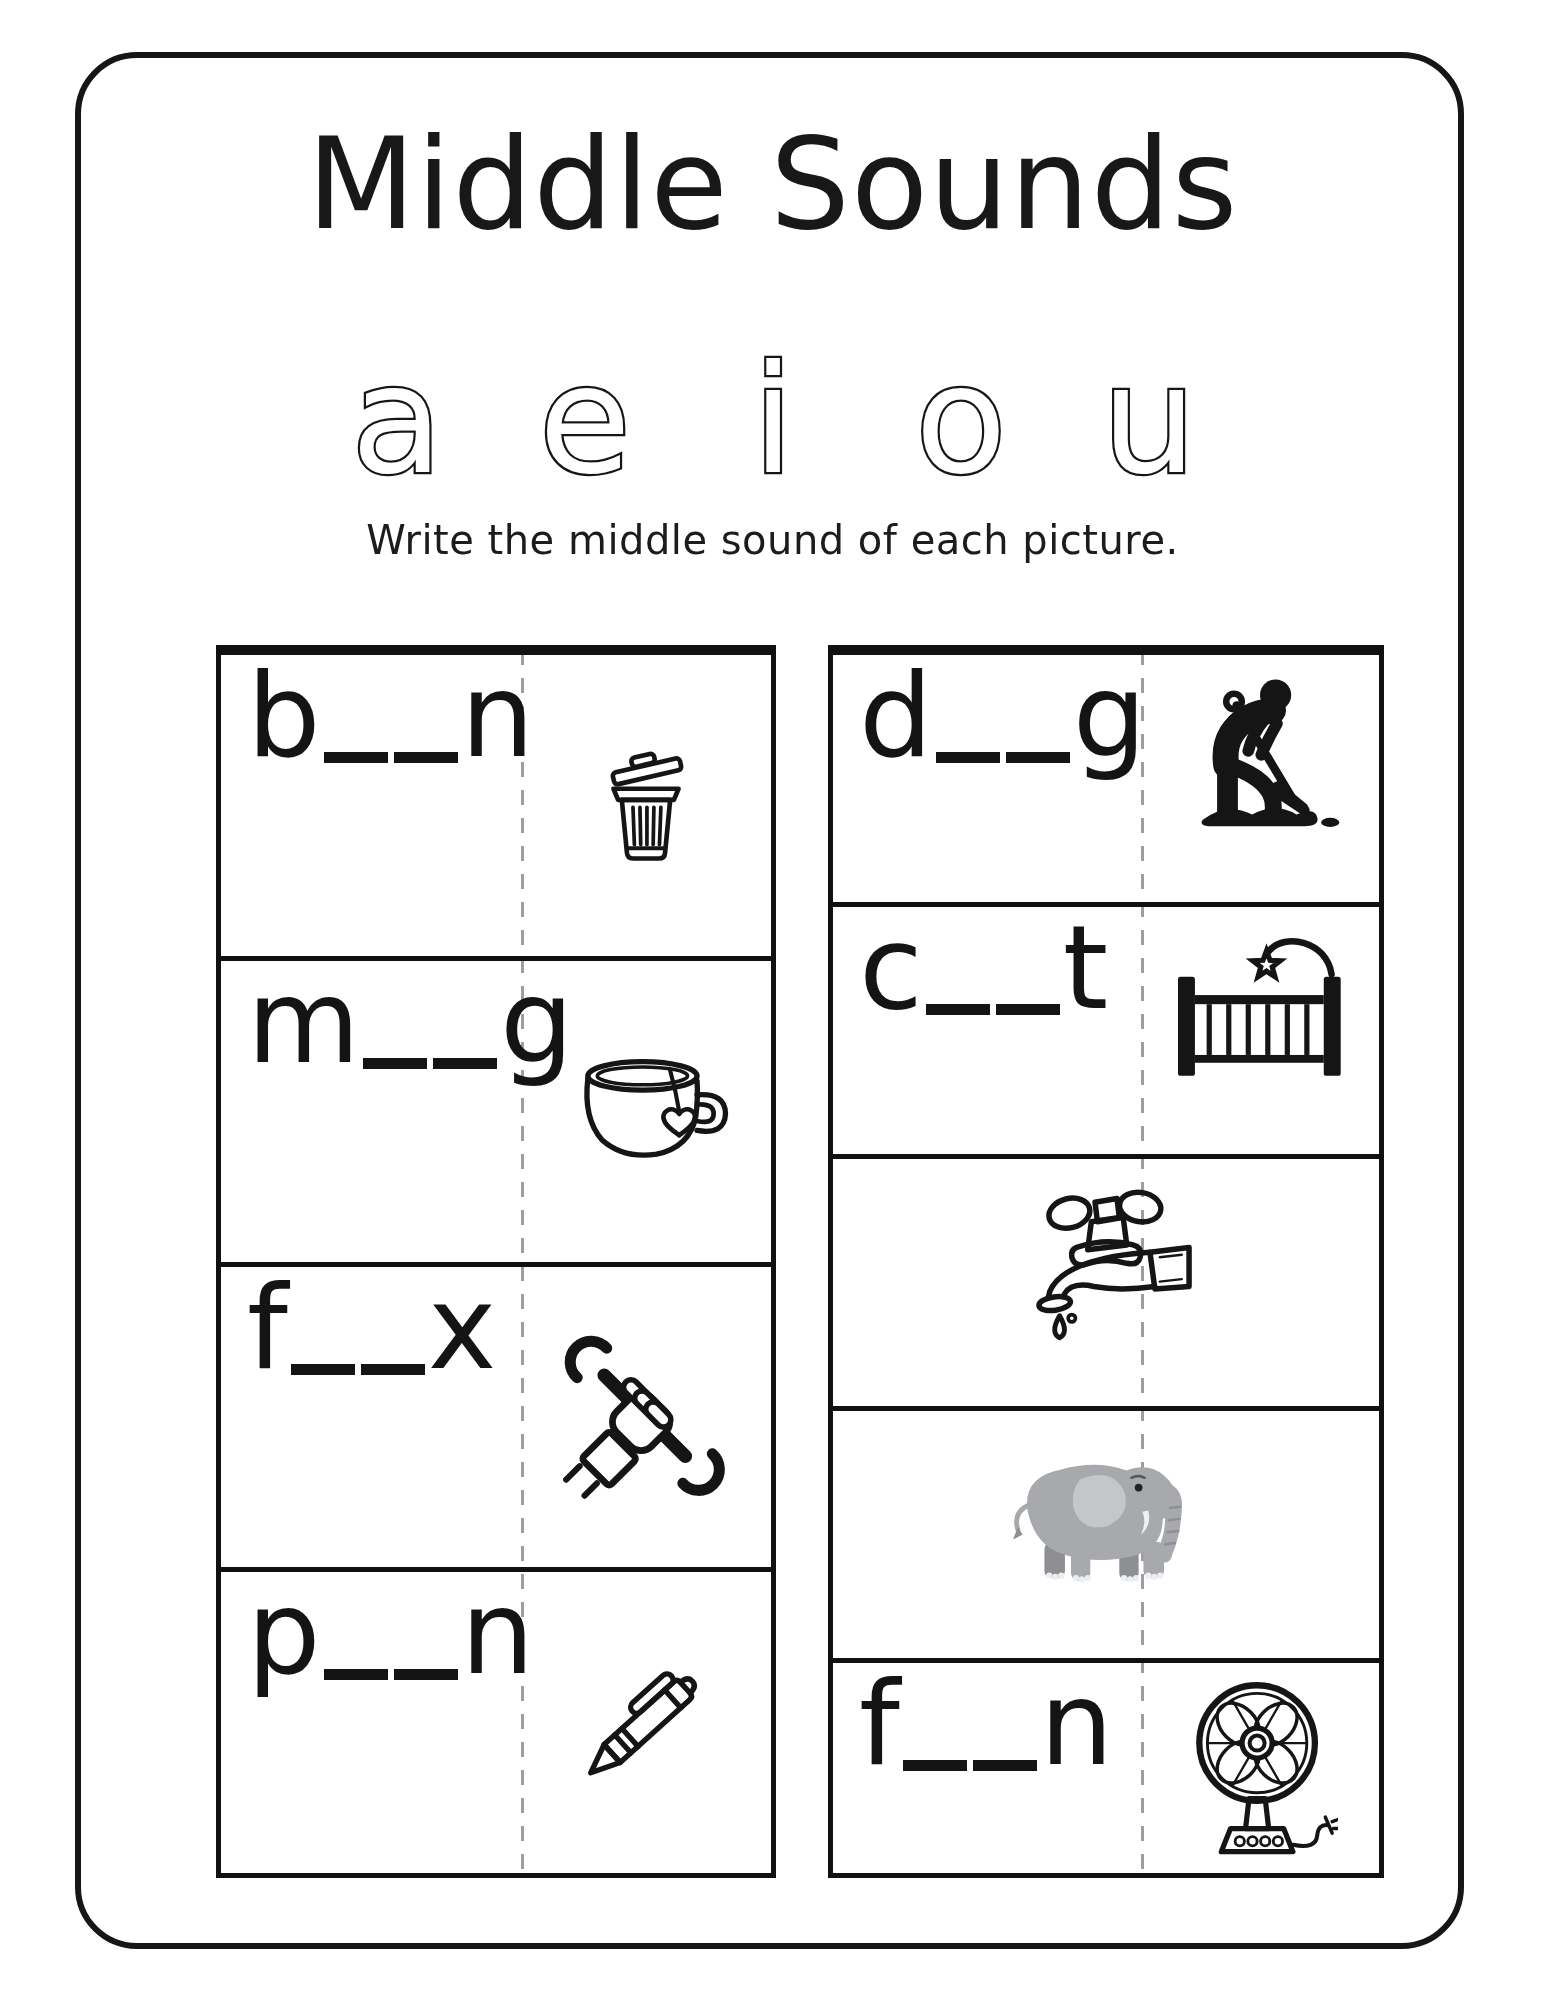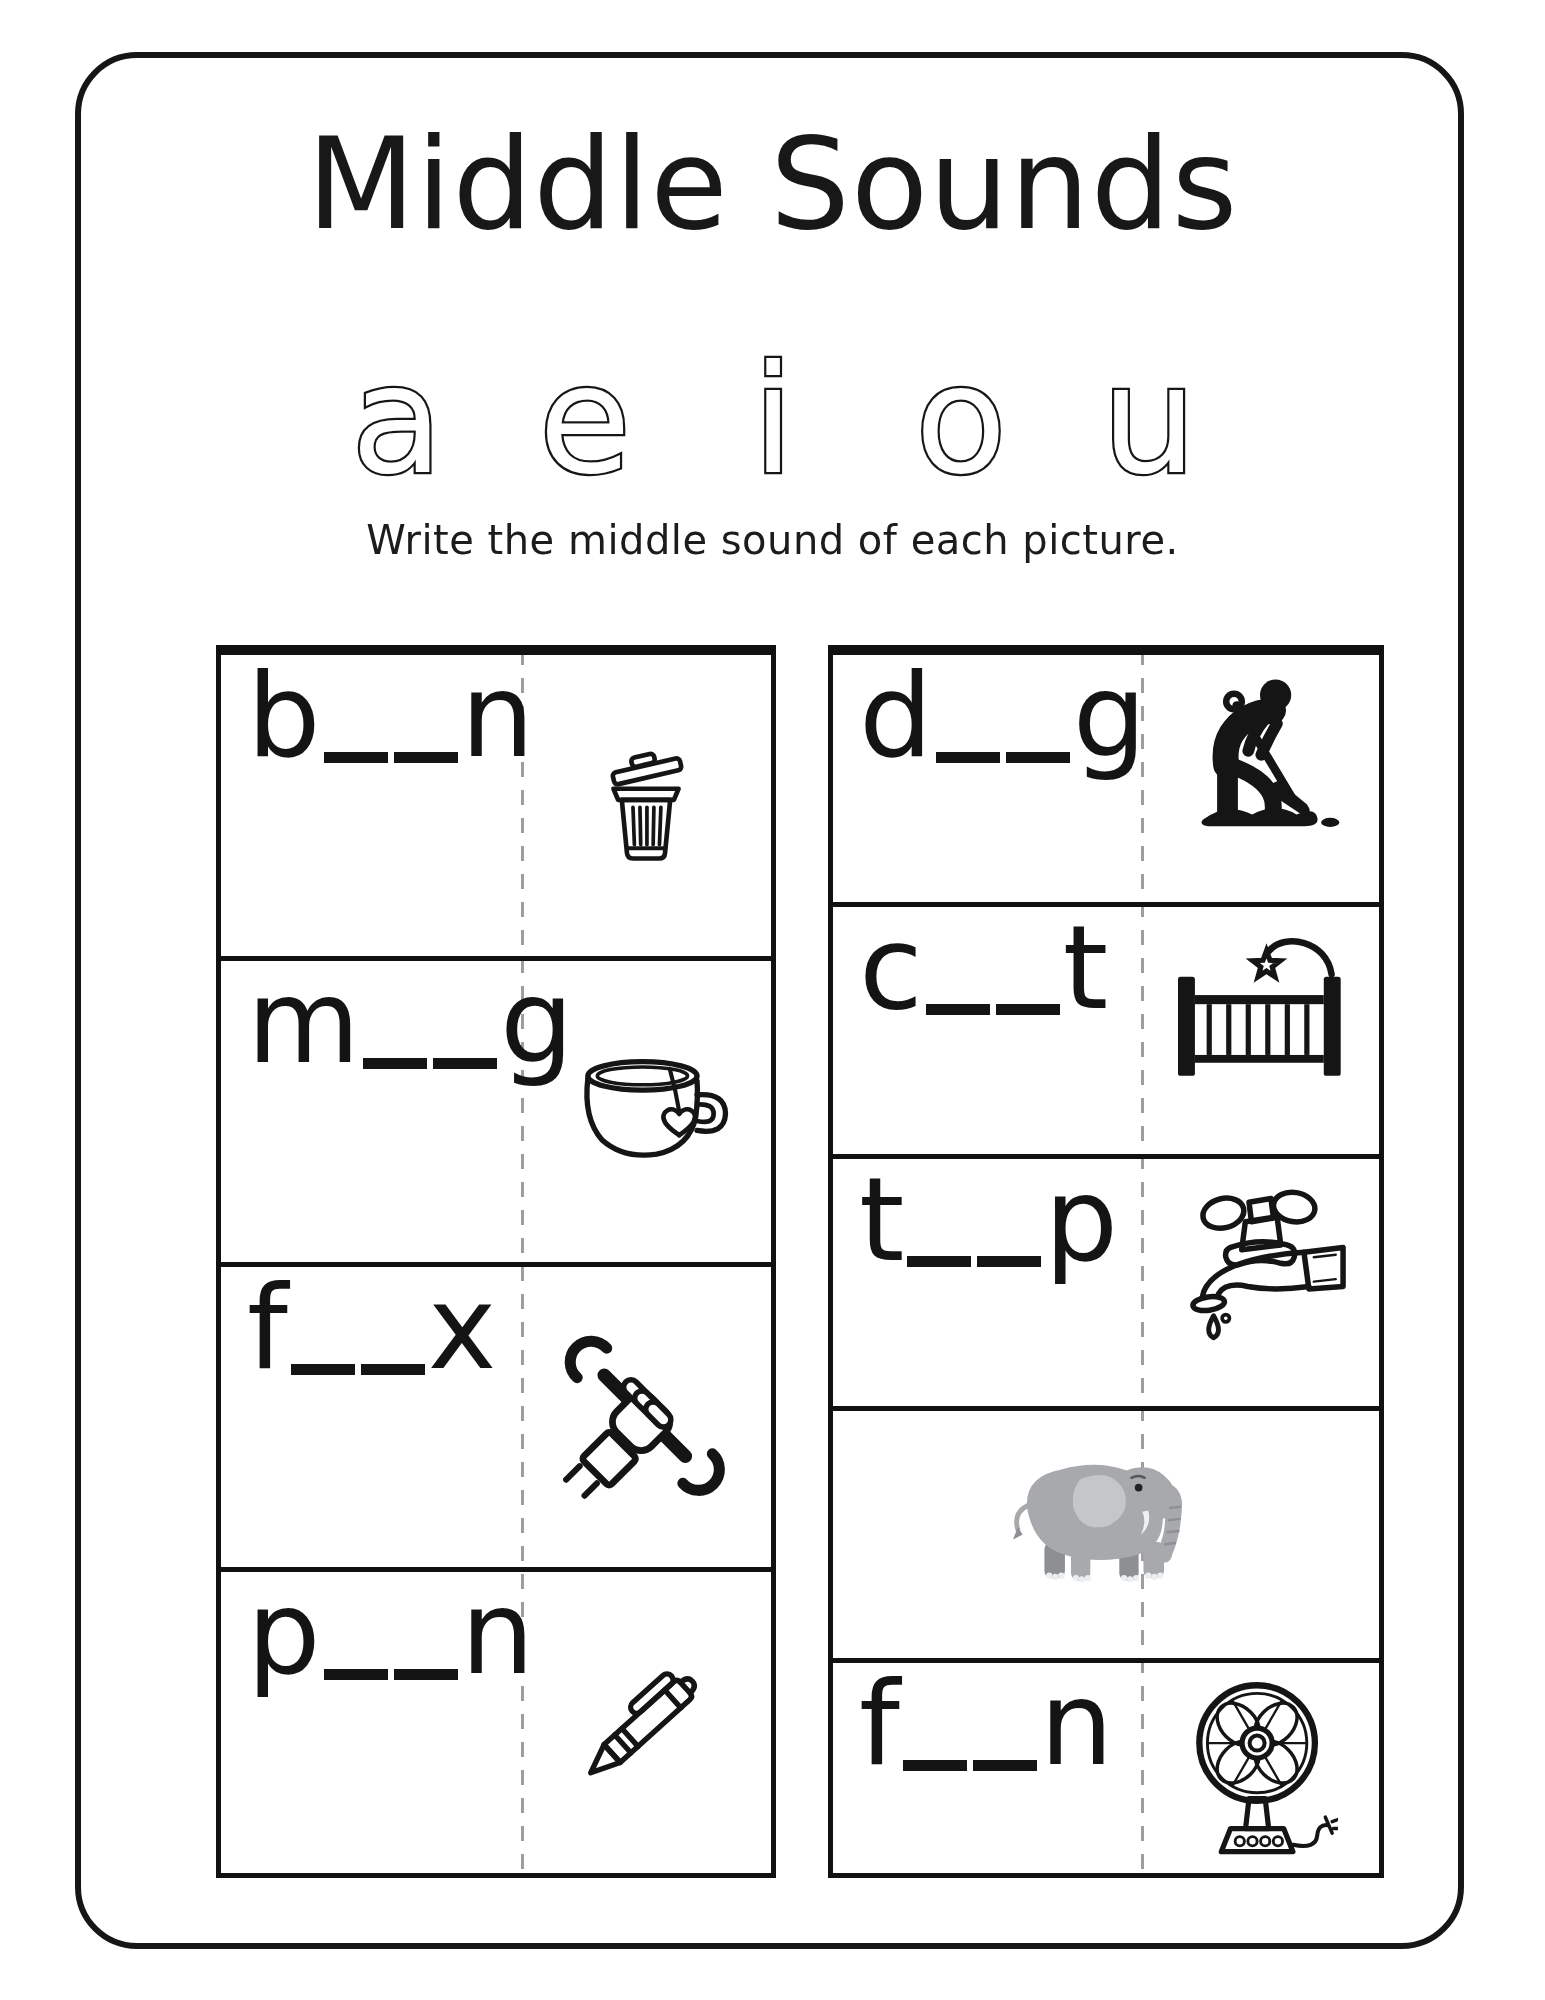--- a/index.html
+++ b/index.html
@@ -234,23 +234,20 @@
               <line x1="81" y1="57" x2="81" y2="96"></line>
               <line x1="96" y1="57" x2="96" y2="96"></line>
               <line x1="111" y1="57" x2="111" y2="96"></line>
             </g>
           </svg>
         </span>
       </div>
     </div>
 
     <div class="row">
-      <div class="word-area">
-        <span class="word"><span>t</span><span class="blank"></span><span class="blank"></span><span>p</span></span>
-      </div>
       <div class="icon-area">
         <span>
           <svg width="196" height="171" viewBox="0 0 160 140">
             <ellipse class="ln" stroke-width="4.5" cx="50" cy="28" rx="17" ry="12" transform="rotate(-14 50 28)"></ellipse>
             <ellipse class="ln" stroke-width="4.5" cx="108" cy="23" rx="17" ry="12" transform="rotate(9 108 23)"></ellipse>
             <path class="ln" stroke-width="4.5" d="M71 19 L89 16 L91 32 L73 35 Z"></path>
             <path class="ln" stroke-width="4.5" d="M68 35 L94 31 L97 54 L65 58 Z"></path>
             <path class="ln" stroke-width="4.5" d="M56 56 Q80 48 102 54 Q110 56 108 64 Q106 71 97 69 Q79 64 63 70 Q54 72 52 64 Q51 58 56 56 Z"></path>
             <path class="ln" stroke-width="4.5" d="M116 60 L148 56 V88 L120 90 Z"></path>
             <line class="ln" stroke-width="2" x1="124" y1="64" x2="142" y2="62"></line>

